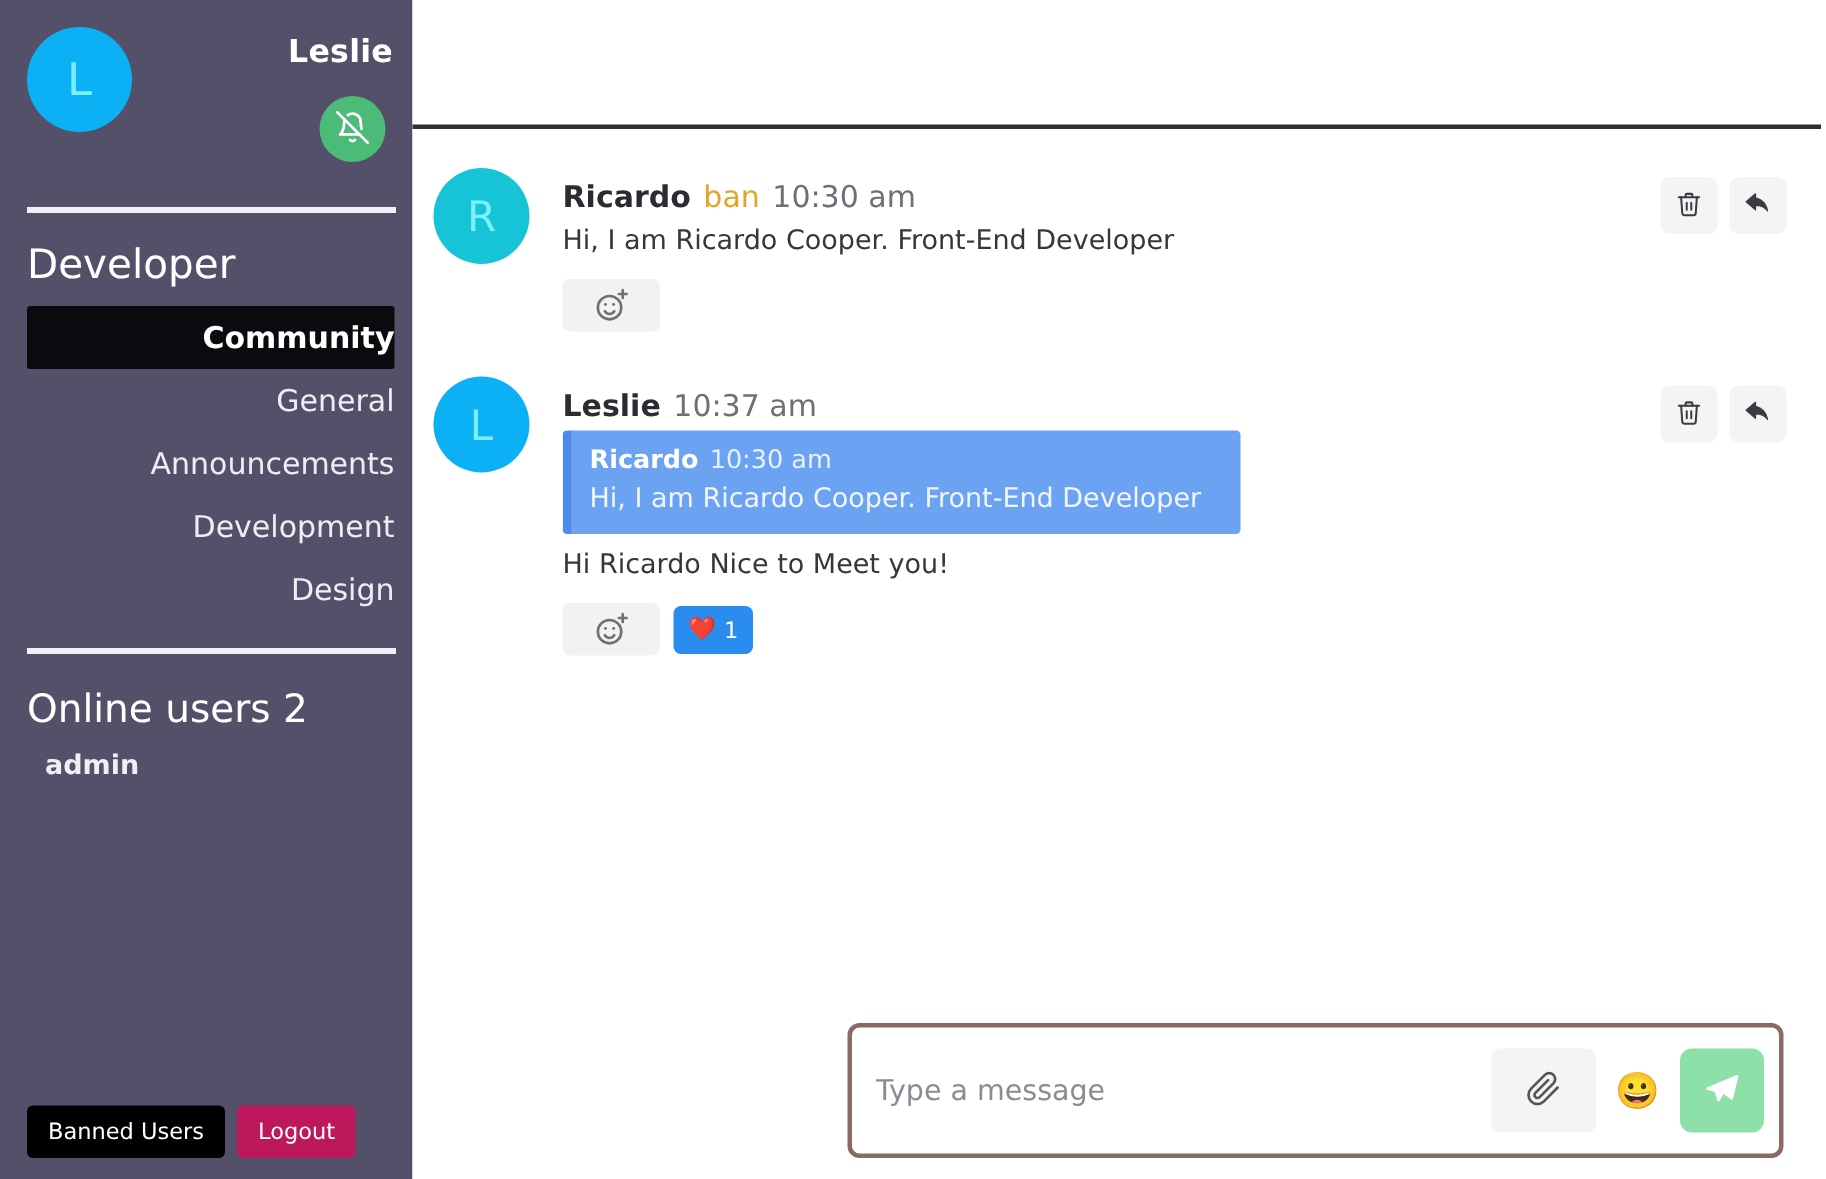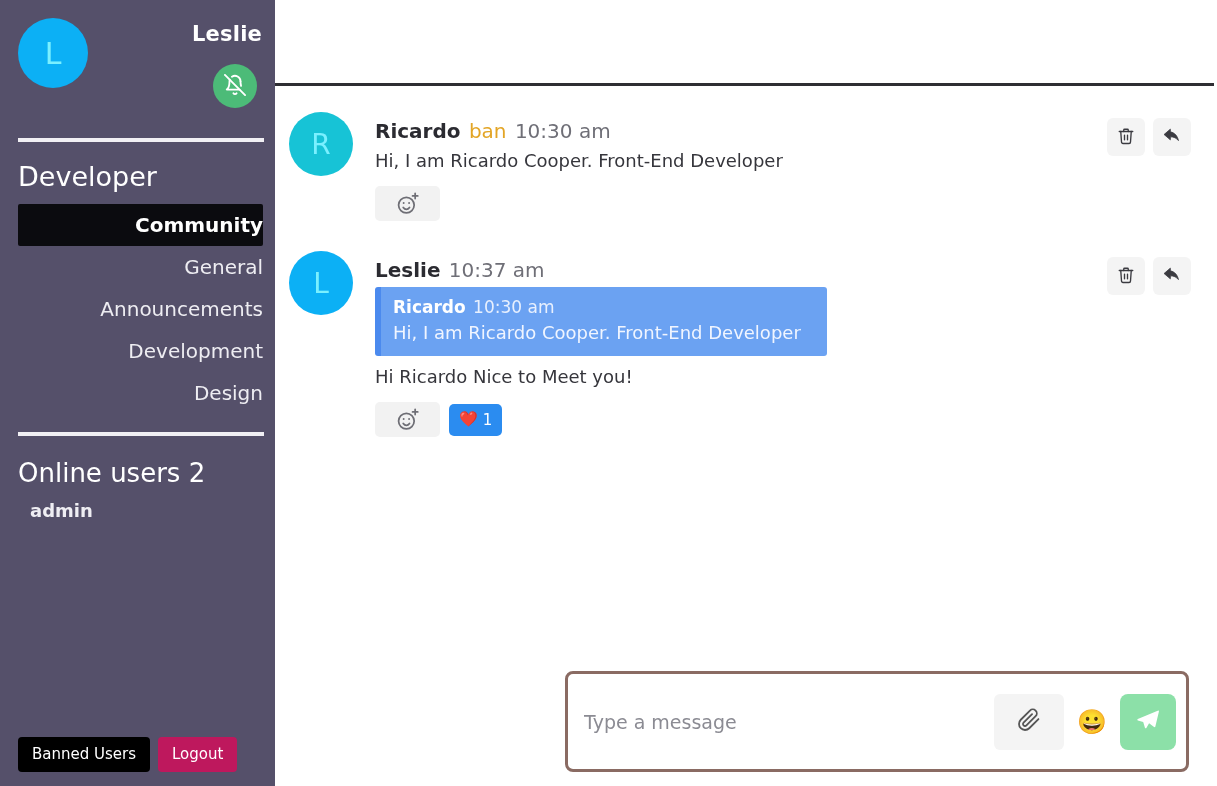--- a/index.html
+++ b/index.html
@@ -137,21 +137,21 @@
 
   .msg-actions { position: absolute; right: 26px; top: 14px; display: flex; gap: 8px; }
   .action-btn {
     width: 38px; height: 38px; border-radius: 6px; background: #f4f4f4;
     border: none; cursor: pointer; display: flex; align-items: center; justify-content: center;
   }
 
   
   .composer {
     position: absolute; left: 290px; right: 28px; bottom: 14px;
-    height: 101px; border: 3px solid #8a6b63; border-radius: 8px;
+    height: 90px; border: 3px solid #8a6b63; border-radius: 8px;
     background: #ffffff; display: flex; align-items: center;
     padding: 0 10px 0 16px;
     gap: 46px;
   }
   .composer-input {
     flex: 1; border: none; outline: none; background: transparent;
     font-size: 19px; color: #333; font-family: "DejaVu Sans", sans-serif;
     padding: 6px 0;
   }
   .composer-input::placeholder { color: #8b8b93; }

